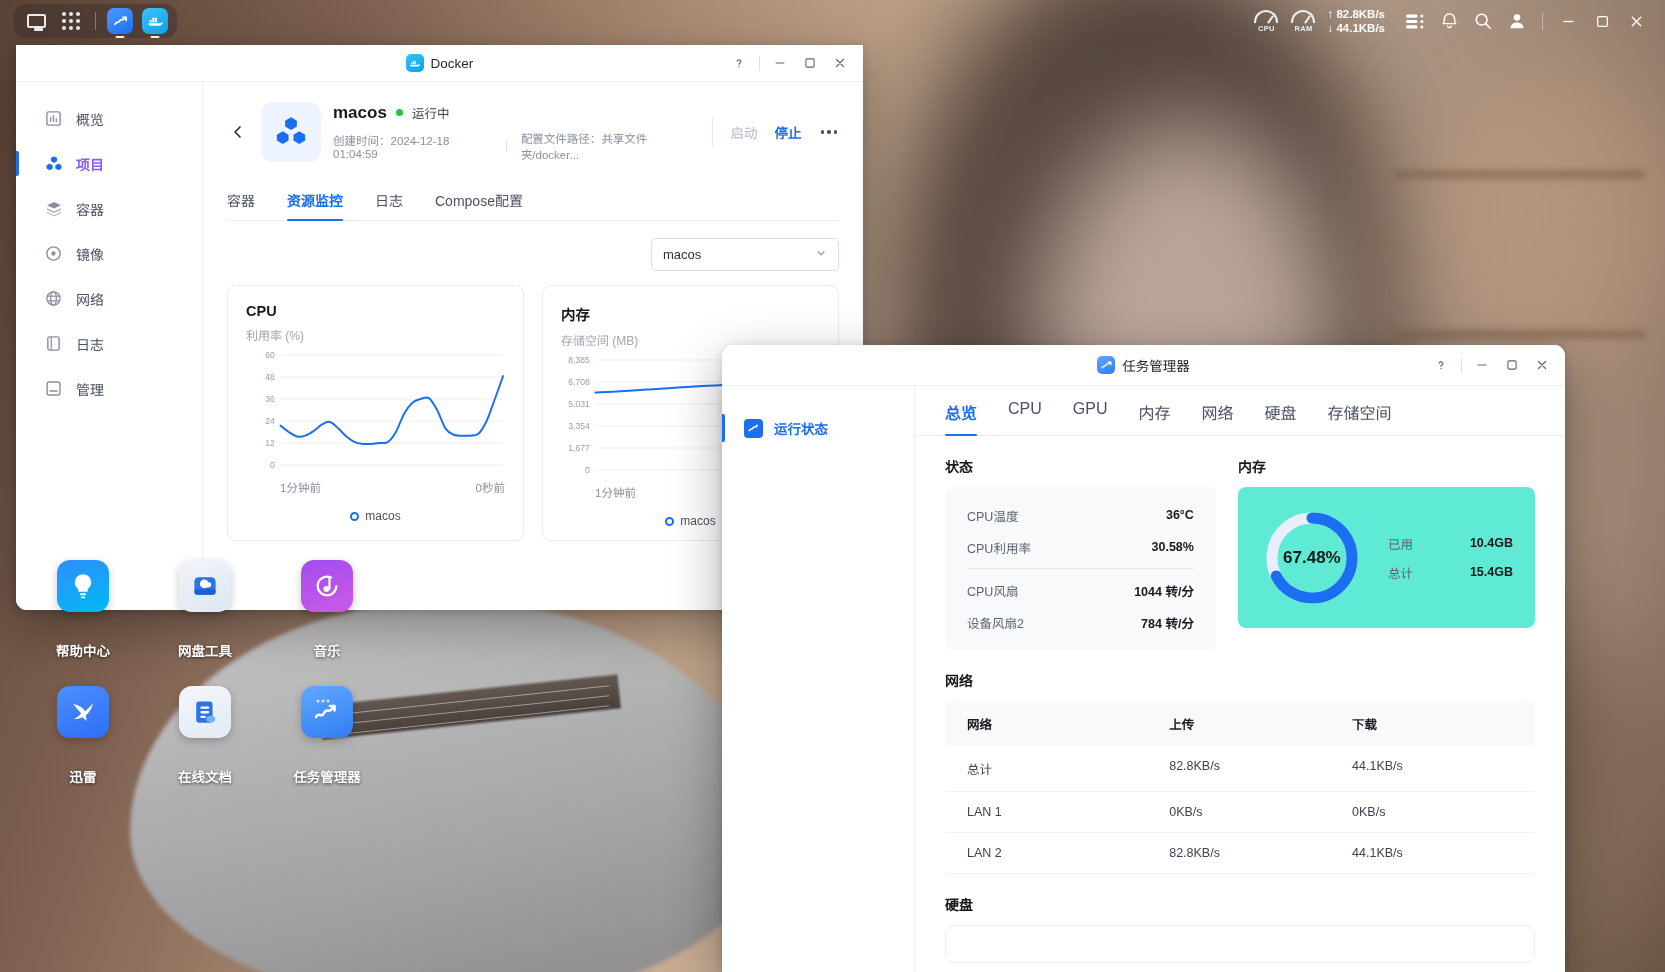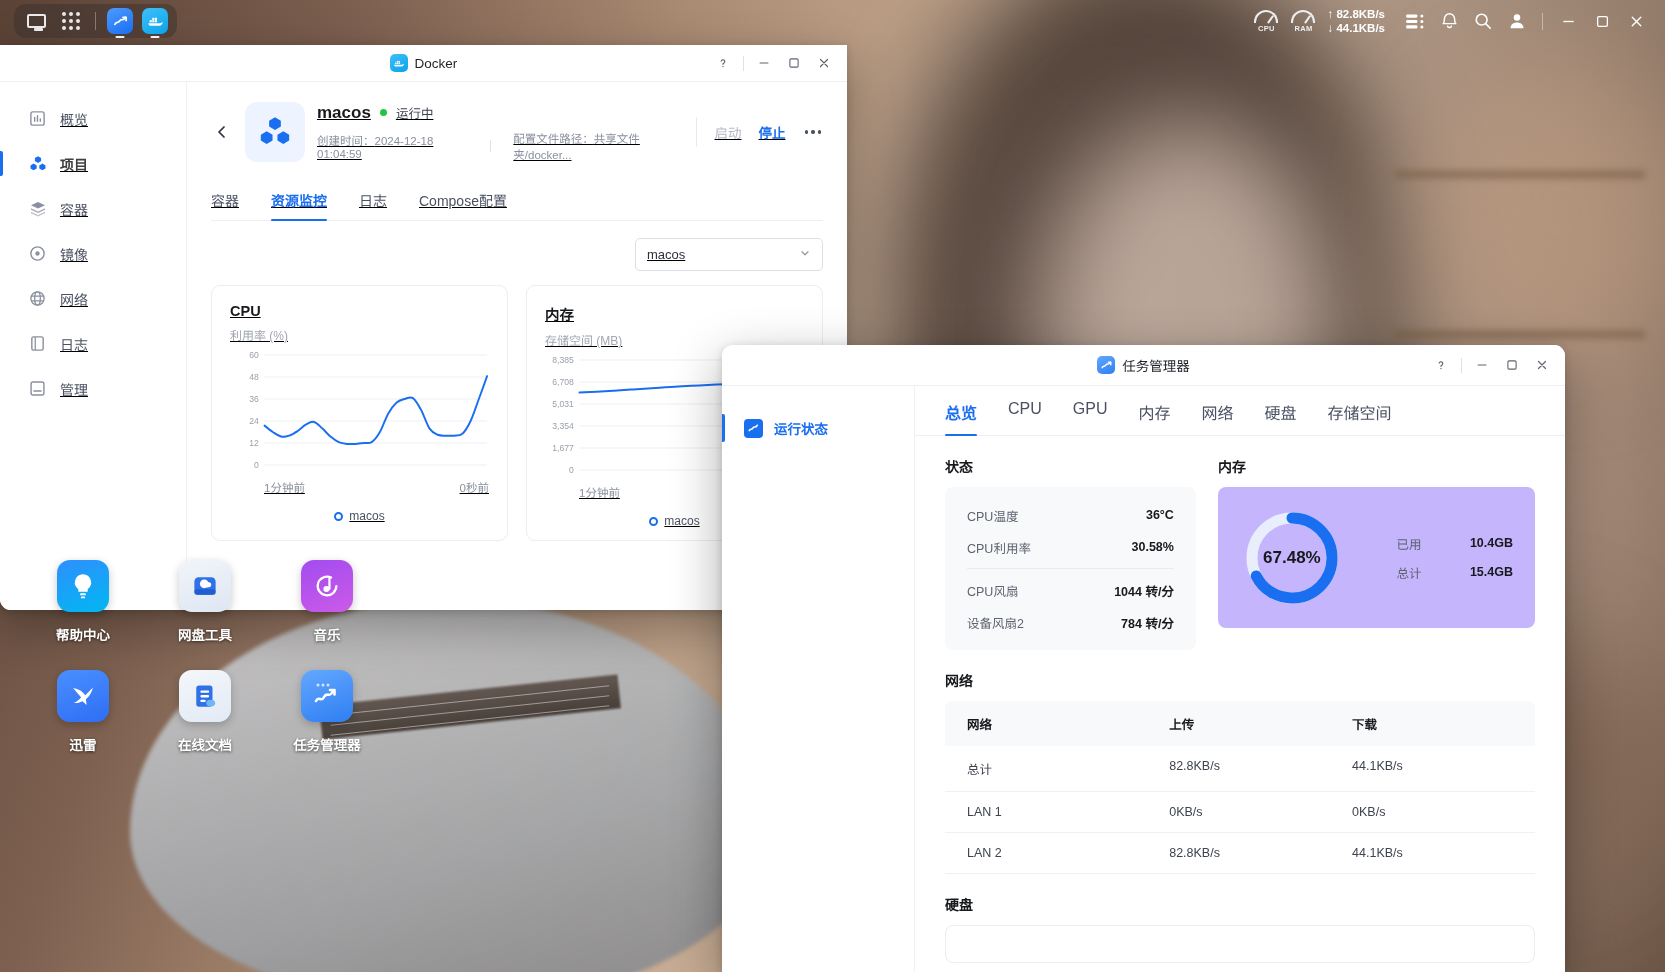--- a/index.html
+++ b/index.html
@@ -75,21 +75,21 @@
   .win-btn { width: 34px; height: 34px; display: flex; align-items: center; justify-content: center; cursor: pointer; }
 
   
   #desk-icons {
     position: absolute; left: 22px; top: 560px; z-index: 10;
     display: grid; grid-template-columns: repeat(3, 122px); row-gap: 26px;
   }
   .desk-item { width: 122px; display: flex; flex-direction: column; align-items: center; cursor: pointer; }
   .desk-icon { width: 52px; height: 52px; border-radius: 13px; display: flex; align-items: center; justify-content: center; box-shadow: 0 3px 9px rgba(0,0,0,.22); }
   .desk-label {
-    margin-top: 12px; font-size: 13.5px; color: #fff; font-weight: 600;
+    margin-top: 28px; font-size: 13.5px; color: #fff; font-weight: 600;
     text-shadow: 0 1px 3px rgba(0,0,0,.65); white-space: nowrap;
   }
   .ic-help { background: linear-gradient(160deg,#2f8fff,#00b8f0); }
   .ic-disk { background: linear-gradient(160deg,#f2f5fa,#dde6f2); }
   .ic-music { background: linear-gradient(160deg,#a24cf0,#cc5ae8); }
   .ic-thunder { background: linear-gradient(160deg,#4a8fff,#2e6ef5); }
   .ic-doc { background: linear-gradient(160deg,#f4f7fb,#e2eaf5); }
   .ic-task { background: linear-gradient(160deg,#63a8ff,#2f7ef2); }
 
   
@@ -106,42 +106,42 @@
     position: absolute; left: 0; right: 0; display: flex; align-items: center;
     justify-content: center; gap: 7px; pointer-events: none;
   }
   .win-title-icon { width: 18px; height: 18px; border-radius: 5px; display: flex; align-items: center; justify-content: center; }
   .win-title-text { font-size: 13.5px; color: #1f2329; font-weight: 500; }
   .win-ctrls { margin-left: auto; display: flex; align-items: center; padding-right: 8px; z-index: 2; }
   .wc { width: 30px; height: 30px; display: flex; align-items: center; justify-content: center; cursor: pointer; border-radius: 4px; color: #5e6470; }
   .wc-sep { width: 1px; height: 15px; background: #dfe1e6; margin: 0 5px; }
 
   
-  #docker-window { left: 0px; top: 45px; width: 847px; height: 565px; border-radius: 0 0 11px 11px; text-decoration: underline; }
+  #docker-window { left: 16px; top: 45px; width: 847px; height: 565px; border-radius: 0 0 11px 11px; }
   #docker-window .win-title-bar { height: 36px; flex-basis: 36px; }
   .docker-body { flex: 1; display: flex; min-height: 0; border-top: 1px solid #eef0f3; }
   .docker-side { width: 187px; flex: 0 0 187px; background: #fff; padding-top: 14px; border-right: 1px solid #f0f1f4; }
   .side-item {
     height: 45px; display: flex; align-items: center; gap: 13px;
     padding-left: 28px; cursor: pointer; font-size: 14px; color: #4a5162; position: relative;
   }
-  .side-item.active { color: #404040; font-weight: 600; }
+  .side-item.active { color: #8b5cf6; font-weight: 600; }
   .side-item.active::before { content:""; position:absolute; left:0; top:10px; bottom:10px; width:3px; background:#1a6ef0; border-radius:0 2px 2px 0; }
   .side-ico { width: 19px; height: 19px; display: flex; align-items: center; justify-content: center; flex: 0 0 19px; }
 
   .docker-main { flex: 1; min-width: 0; padding: 0 24px; overflow: hidden; position: relative; }
   .proj-head { display: flex; align-items: center; padding: 20px 0 4px; gap: 12px; }
   .back-chev { width: 22px; height: 22px; display: flex; align-items: center; justify-content: center; cursor: pointer; color: #2b313c; flex: 0 0 22px; }
   .proj-avatar { width: 60px; height: 60px; border-radius: 12px; background: #eef4ff; display: flex; align-items: center; justify-content: center; flex: 0 0 60px; }
   .proj-info { flex: 1; min-width: 0; }
   .proj-row1 { display: flex; align-items: center; gap: 9px; }
   .proj-name { font-size: 17px; font-weight: 700; color: #17191d; }
   .status-dot { width: 7px; height: 7px; border-radius: 50%; background: #23c343; }
   .proj-status { font-size: 12.5px; color: #3d434f; }
-  .proj-row2 { display: flex; align-items: center; gap: 22px; margin-top: 7px; font-size: 11.5px; color: #8a909e; }
+  .proj-row2 { display: flex; align-items: center; gap: 14px; margin-top: 7px; font-size: 11.5px; color: #8a909e; }
   .meta-sep { width: 1px; height: 12px; background: #dfe2e8; }
   .proj-actions { display: flex; align-items: center; gap: 17px; padding-left: 18px; border-left: 1px solid #e8eaef; height: 30px; }
   .act-btn { font-size: 13.5px; cursor: pointer; }
   .act-disabled { color: #b4b9c4; }
   .act-primary { color: #1a6ef0; font-weight: 600; }
   .more-dots { display: flex; gap: 3px; cursor: pointer; padding: 0 2px; }
   .more-dots i { width: 3.5px; height: 3.5px; border-radius: 50%; background: #4a5162; display: block; }
 
   .tabs-row { display: flex; align-items: flex-end; gap: 32px; margin-top: 24px; border-bottom: 1px solid #eceef2; }
   .tab-item { padding-bottom: 10px; font-size: 14px; color: #4a5162; cursor: pointer; position: relative; }
@@ -184,21 +184,21 @@
   .task-scroll { flex: 1; overflow: hidden; padding: 0 30px 10px; }
 
   .sec-title { font-size: 14px; font-weight: 700; color: #17191d; margin: 20px 0 11px; }
   .two-col { display: grid; grid-template-columns: 1fr 1fr; gap: 22px; }
   .panel { background: #f8f9fb; border-radius: 8px; padding: 12px 22px; }
   .kv-row { display: flex; align-items: center; justify-content: space-between; height: 32px; }
   .kv-key { font-size: 12.5px; color: #5e6470; }
   .kv-val { font-size: 12.5px; color: #17191d; font-weight: 700; }
   .kv-sep { height: 1px; background: #e8eaee; margin: 5px 0; }
 
-  .mem-panel { background: #c4b5fd; border-radius: 8px; padding: 14px 22px; display: flex; align-items: center; gap: 44px; height: 141px; text-align: center; }
+  .mem-panel { background: #5eead4; border-radius: 8px; padding: 14px 22px; display: flex; align-items: center; gap: 24px; height: 141px; }
   .donut-wrap { position: relative; width: 104px; height: 104px; flex: 0 0 104px; }
   .donut-pct { position: absolute; inset: 0; display: flex; align-items: center; justify-content: center; font-size: 17px; font-weight: 700; color: #17191d; }
   .mem-kv { flex: 1; }
   .mem-kv .kv-row { height: 29px; justify-content: flex-start; gap: 40px; }
   .mem-kv .kv-key { width: 42px; }
 
   .net-table { width: 100%; }
   .nt-head { display: flex; background: #f8f9fb; border-radius: 6px 6px 0 0; }
   .nt-head > div { padding: 13px 0; font-size: 12.5px; font-weight: 700; color: #17191d; }
   .nt-row { display: flex; border-bottom: 1px solid #f0f1f4; }

